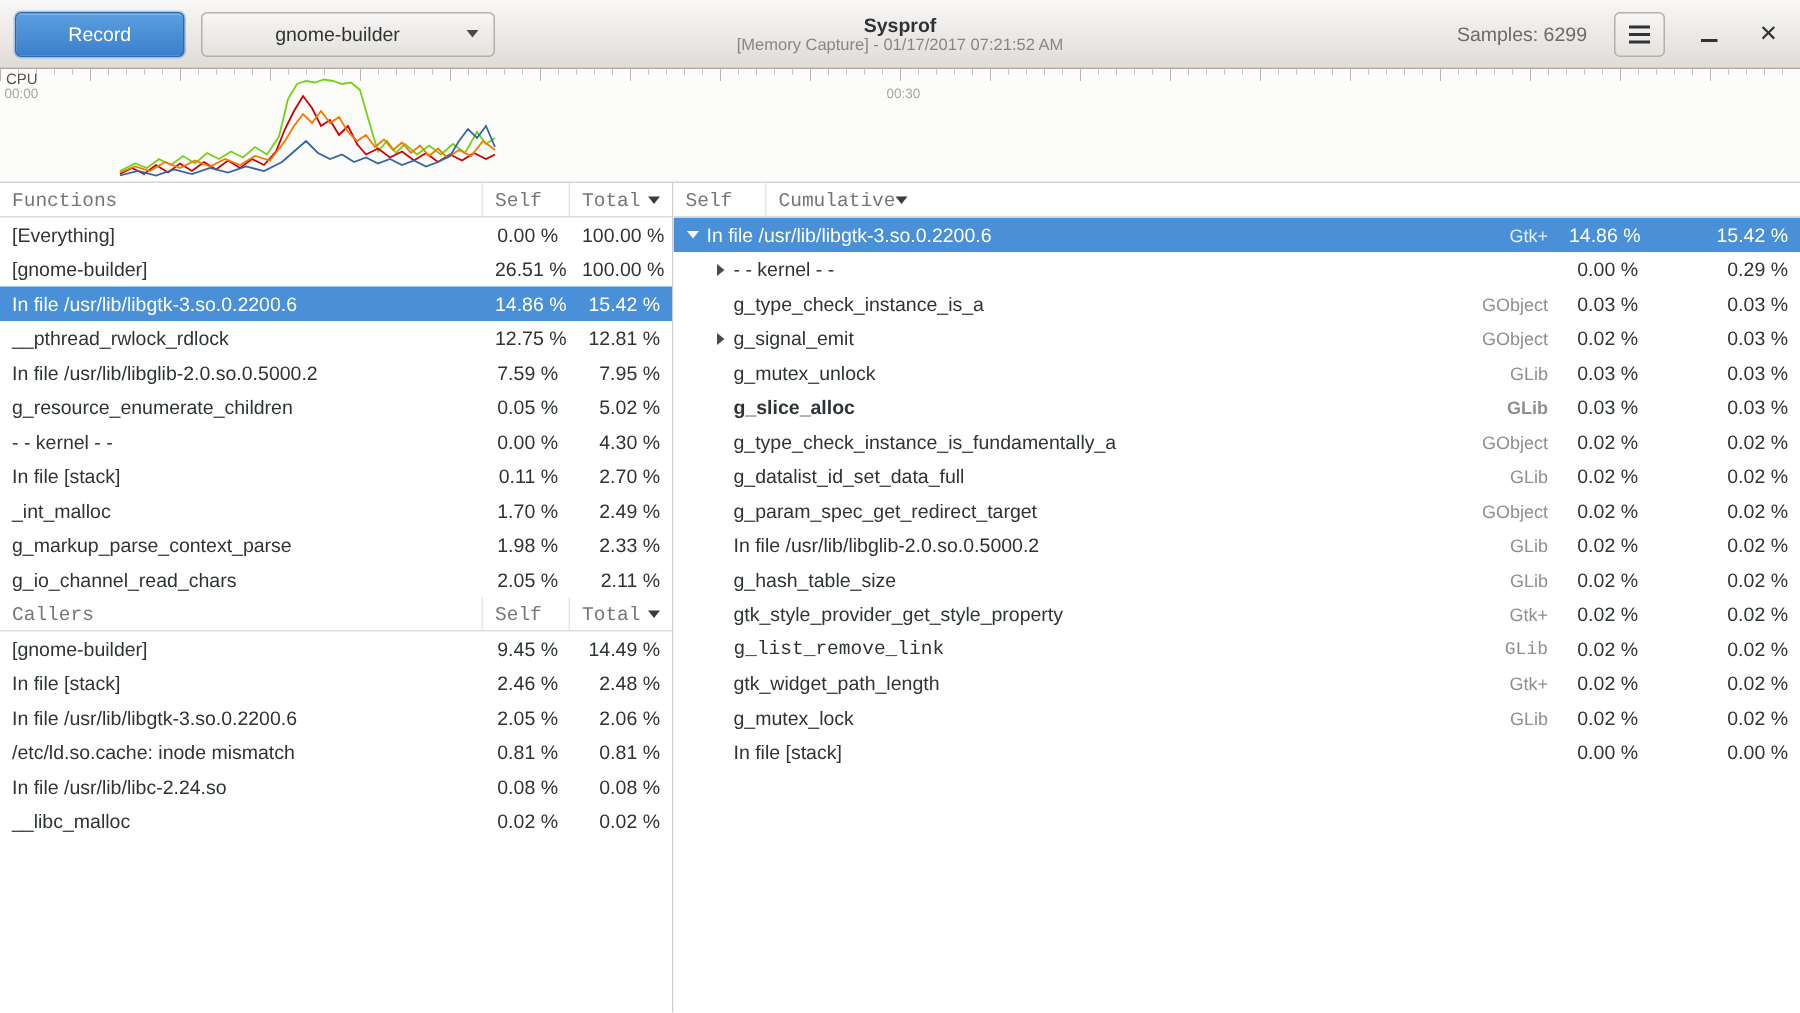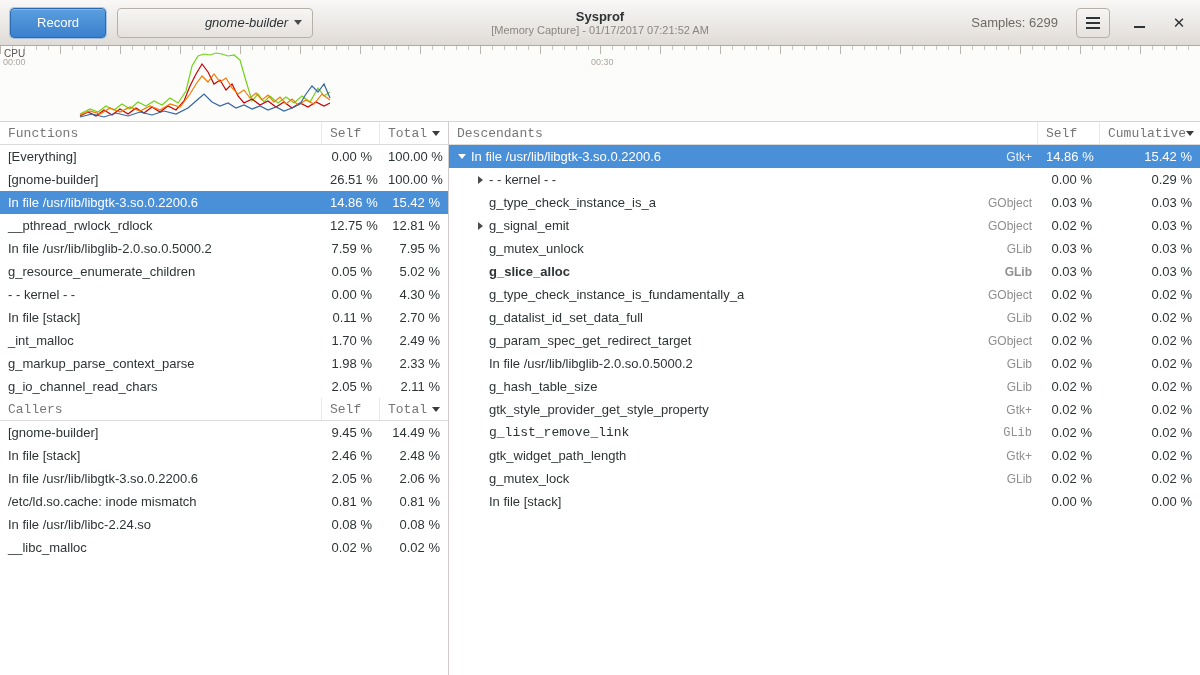--- a/index.html
+++ b/index.html
@@ -16,27 +16,27 @@
     border-bottom:1px solid #b0a99f;
     display:flex; align-items:center; padding:0 10px; gap:11px;
   }
   .btn{
     height:30px; border-radius:4px; border:1px solid #b7b0a8;
     background:linear-gradient(#f7f6f5,#e5e1dd);
     display:flex; align-items:center; justify-content:center;
     font-family:inherit; font-size:13px; color:#2e3436; cursor:default;
   }
   .btn.record{
-    width:96px; color:#ffffff;
+    width:113px; color:#ffffff;
     background:linear-gradient(#5b9fdf,#3a80cd);
     border-color:#2a6bb0;
     box-shadow:0 0 0 1px rgba(90,150,220,.45), inset 0 1px rgba(255,255,255,.25);
   }
   .btn.combo{ width:196px; padding:0 10px; justify-content:flex-start; }
-  .combo-label{ flex:1; text-align:right;font-style:italic; }
+  .combo-label{ flex:1; text-align:center; }
   .combo-arrow{
     width:0; height:0; margin-left:6px;
     border-left:4px solid transparent; border-right:4px solid transparent;
     border-top:5px solid #4a4a4a;
   }
   .titlebox{
     position:absolute; left:0; right:0; top:0; bottom:0;
     display:flex; flex-direction:column; align-items:center; justify-content:center;
     pointer-events:none;
   }
@@ -309,23 +309,20 @@
             <span class="rowlabel">__libc_malloc</span>
           </div>
           <div class="cell num w-self">0.02 %</div>
           <div class="cell num w-total">0.02 %</div>
         </div>
       </div>
   </div>
 
   <div class="right">
     <div class="thead">
-      <div class="hcell grow">
-        <span>Descendants</span>
-      </div>
       <div class="hcell w-self2">
         <span>Self</span>
       </div>
       <div class="hcell w-cum">
         <span>Cumulative</span>
         <span class="sort-arrow"></span>
       </div>
     </div>
     <div class="tbody descendants" id="descendants-body">
         <div class="trow selected">

